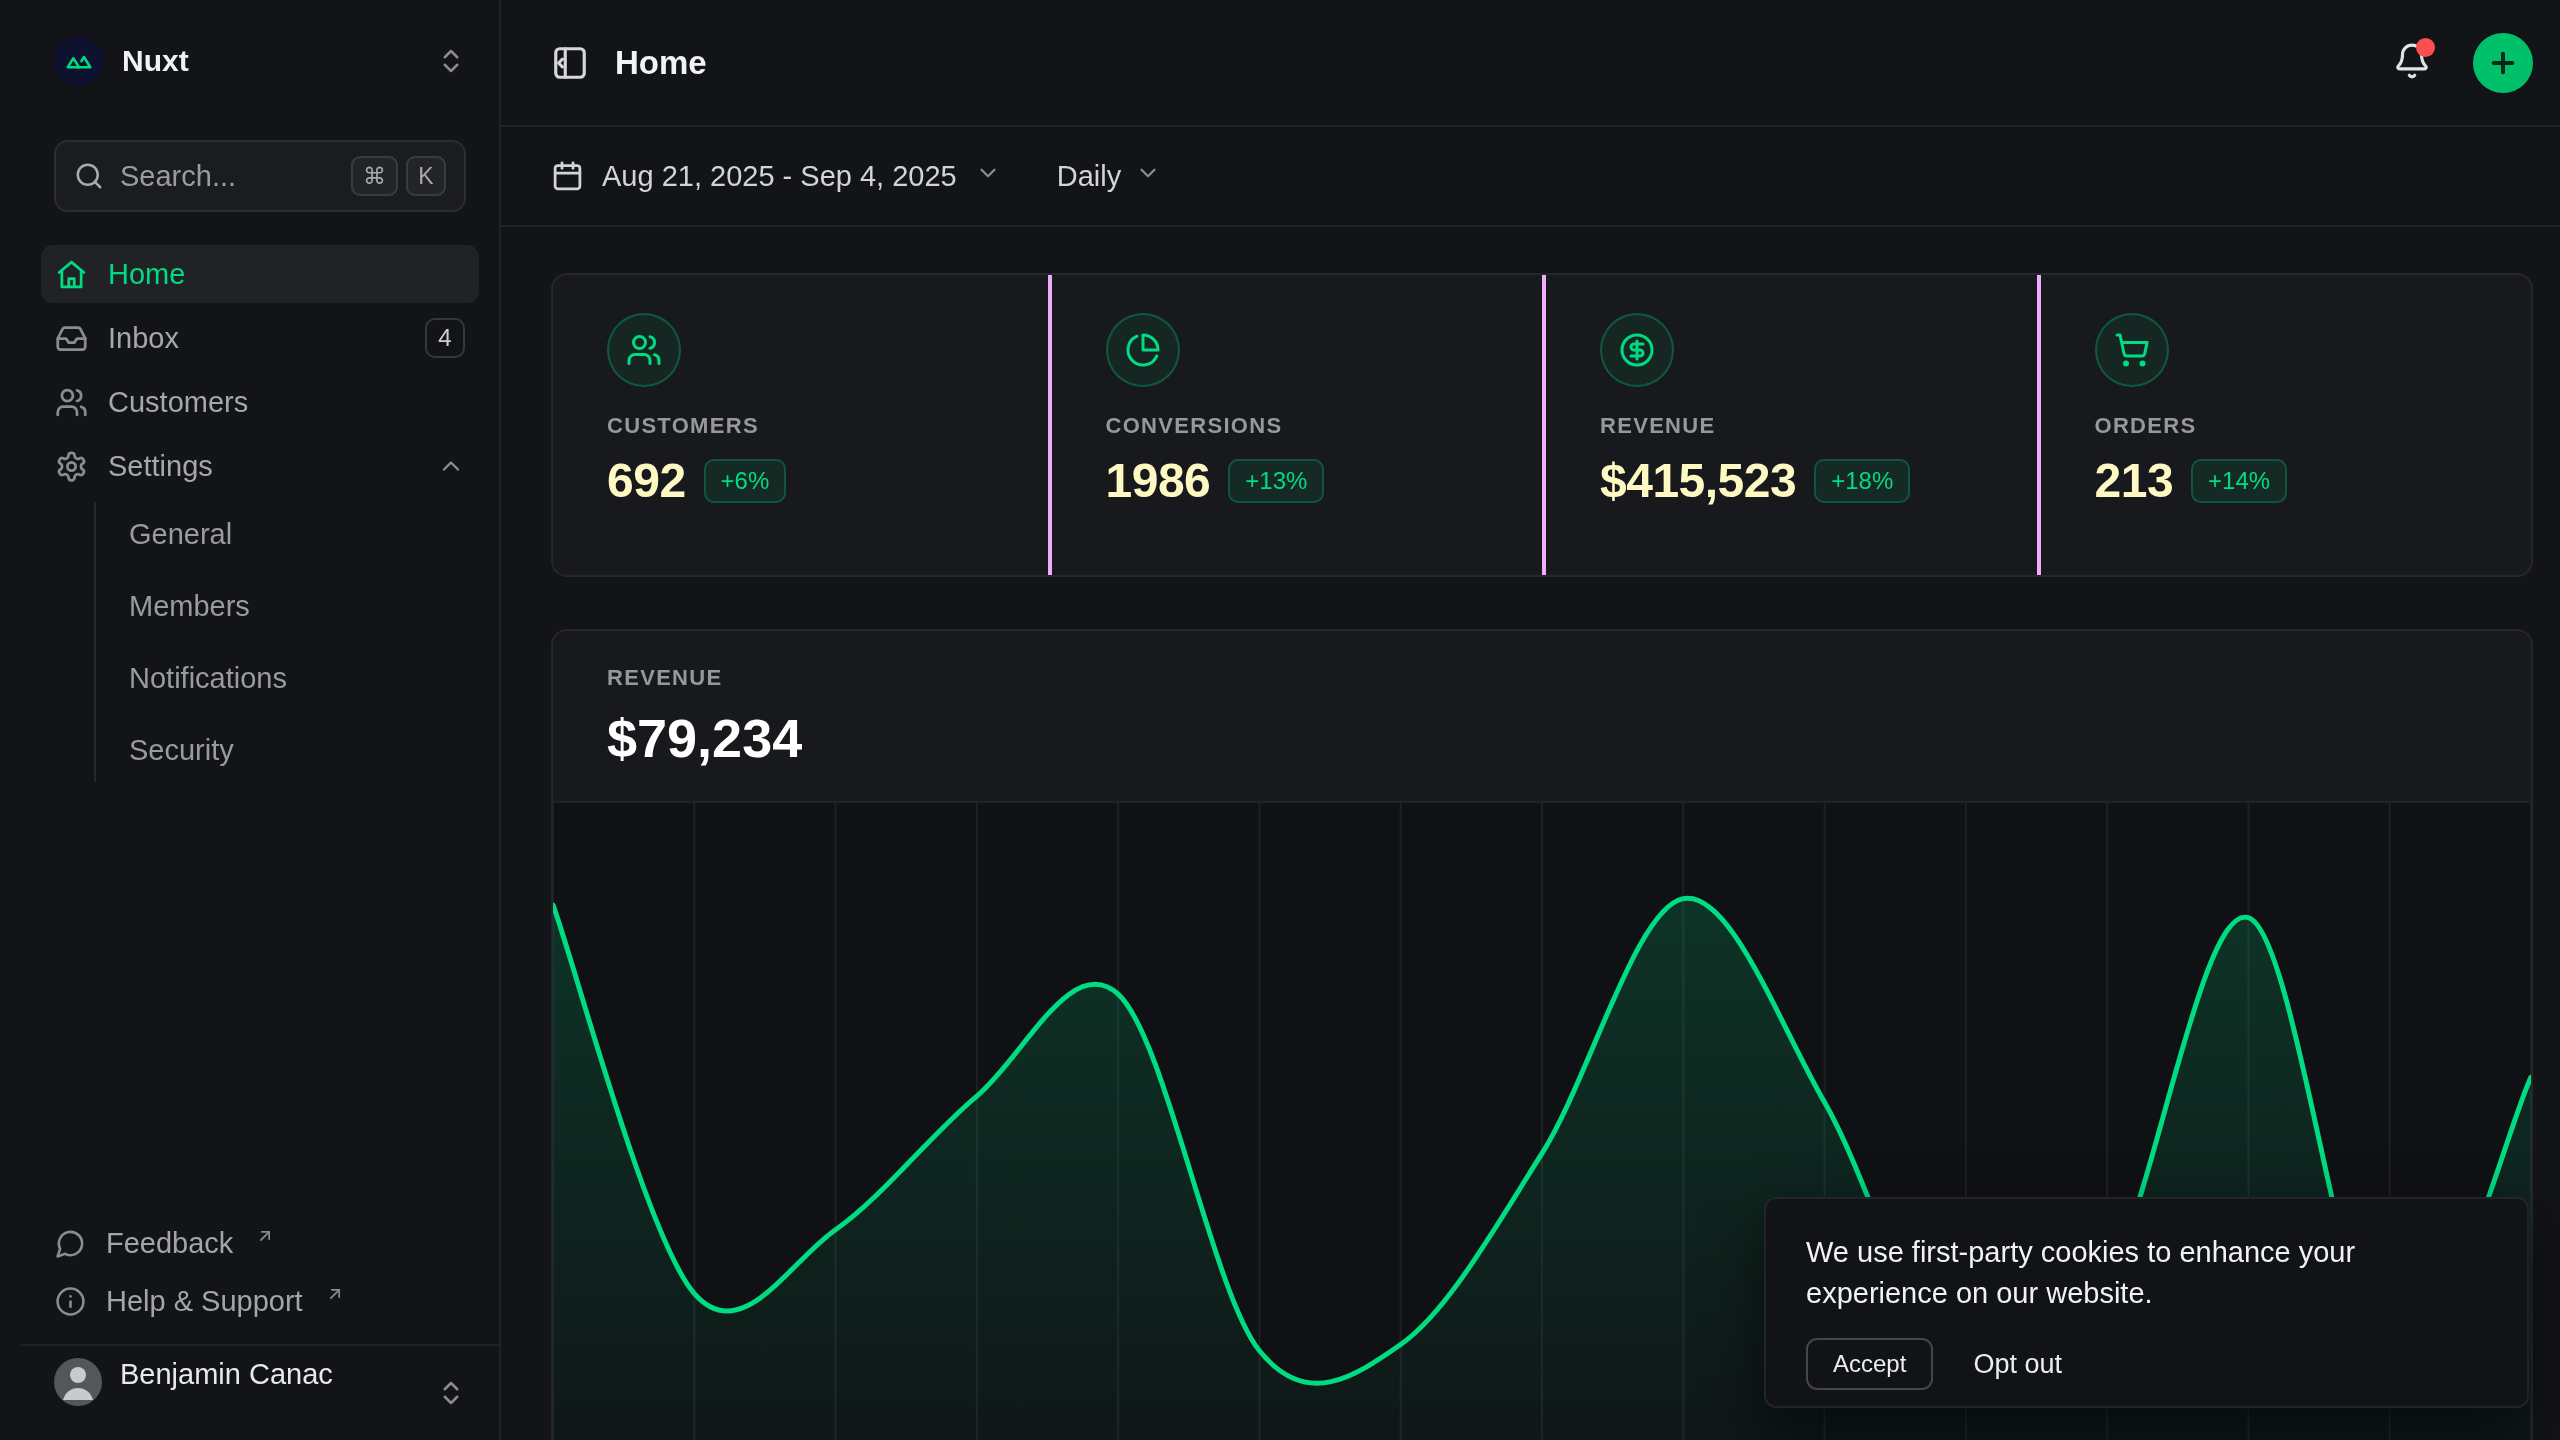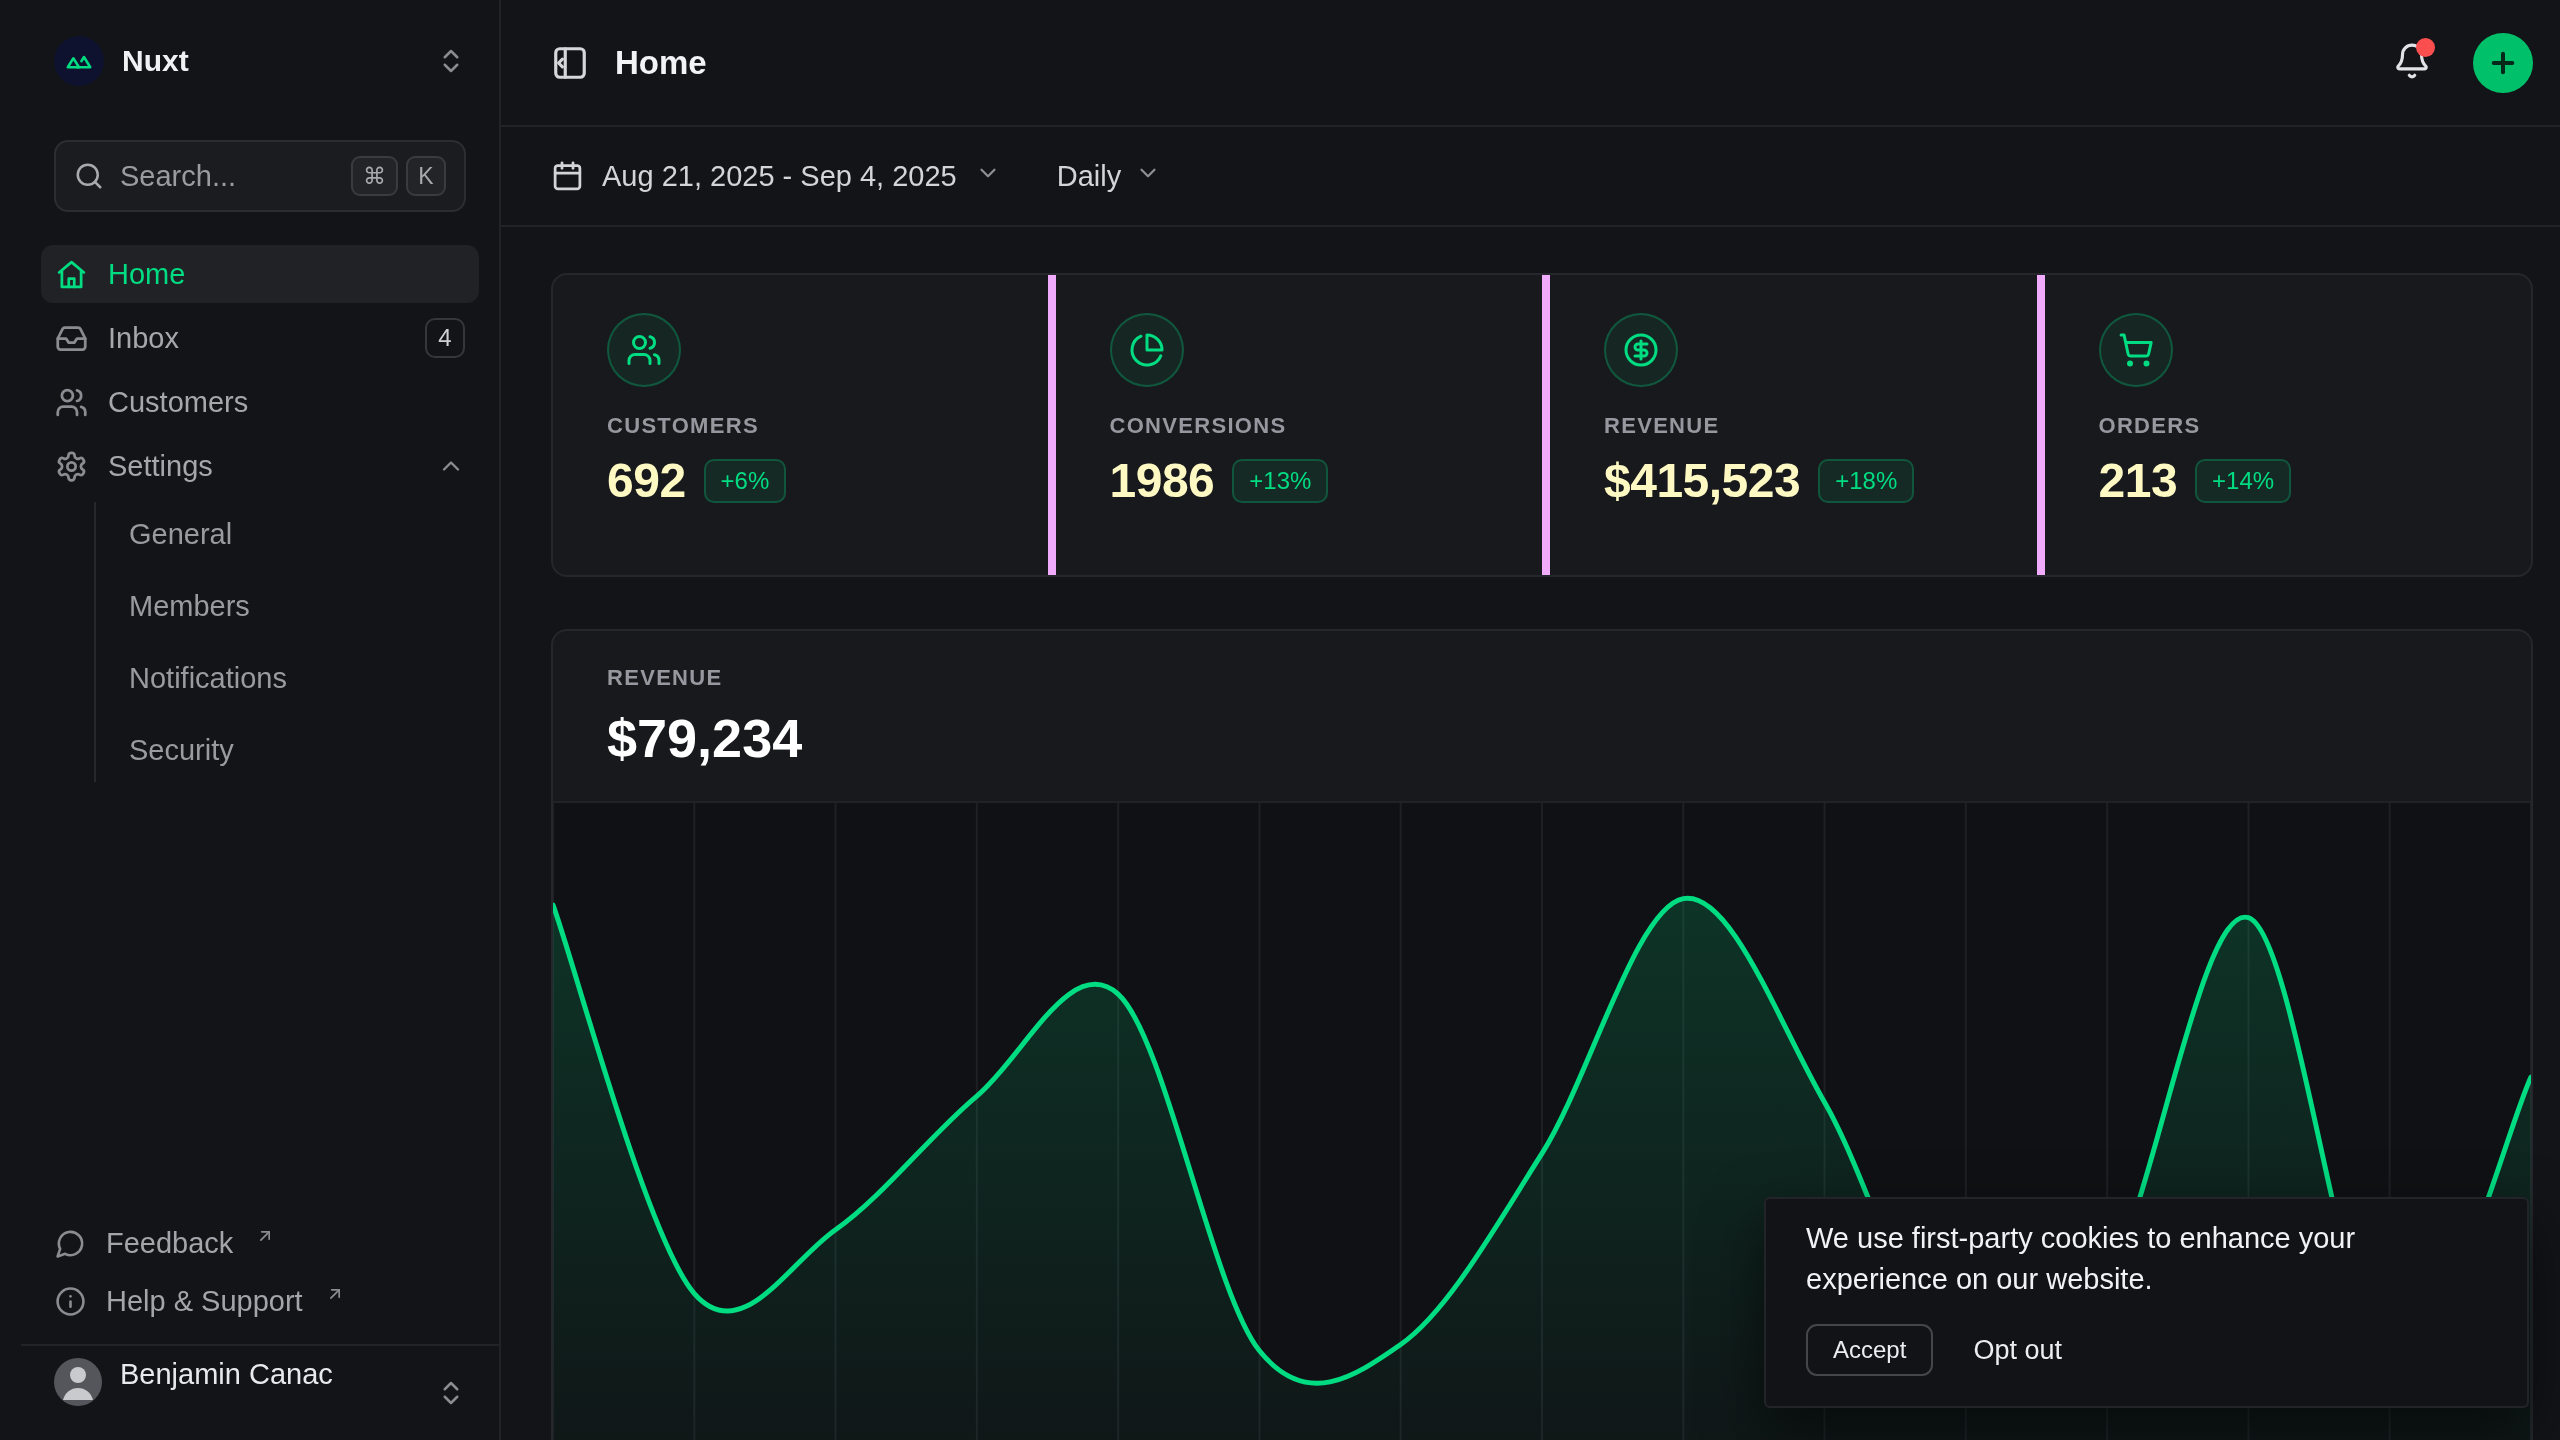--- a/index.html
+++ b/index.html
@@ -70,21 +70,21 @@
   .date-btn { display:flex; align-items:center; gap:18px; cursor:pointer; font-weight:500; }
   .chev { color:#8f9095; }
   .daily-btn { margin-left:56px; display:flex; align-items:center; gap:14px;
     cursor:pointer; font-weight:500; }
 
   .content { flex:1; padding:46px 48px 0 50px; display:flex; flex-direction:column; overflow:hidden; }
 
   .stats { display:grid; grid-template-columns:repeat(4,1fr); background:#18191d;
     border:2px solid #26272c; border-radius:16px; height:304px; min-height:304px; }
   .stat-cell { padding:38px 0 0 54px; cursor:pointer; }
-  .stat-cell + .stat-cell { border-left:8px solid #f0abfc; }
+  .stat-cell + .stat-cell { border-left:4px solid #f0abfc; }
   .stat-icon { width:74px; height:74px; border-radius:50%;
     background:rgba(0,220,130,0.07); border:2px solid rgba(0,220,130,0.28);
     display:flex; align-items:center; justify-content:center; color:#00DC82; }
   .stat-label { margin-top:26px; font-size:22px; letter-spacing:1.3px;
     color:#97989f; font-weight:600; }
   .stat-row { margin-top:14px; display:flex; align-items:center; gap:18px; }
   .stat-value { font-size:48px; font-weight:700; color:#fef9c3; letter-spacing:-0.5px; }
   .badge { font-size:24px; color:#00DC82; background:rgba(0,193,106,0.10);
     border:2px solid rgba(0,220,130,0.25); border-radius:10px; padding:6px 15px;
     font-weight:500; }
@@ -94,22 +94,22 @@
     flex-direction:column; overflow:hidden; }
   .rev-head { padding:34px 54px 0 54px; }
   .rev-label { font-size:22px; letter-spacing:1.3px; color:#97989f; font-weight:600; }
   .rev-value { margin-top:16px; font-size:54px; font-weight:700; color:#ffffff; }
   .plot { flex:1; margin-top:32px; border-top:2px solid #212226; background:#101114;
     position:relative; }
   .plot svg { position:absolute; inset:0; width:100%; height:100%; }
 
   
   .cookie { position:fixed; left:1764px; top:1197px; width:765px; height:211px;
-    background:#121317; border:2px solid #232429; border-radius:6px;
-    padding:19px 40px; box-shadow:0 24px 60px rgba(0,0,0,0.55); z-index:10; }
+    background:#121317; border:2px solid #232429; border-radius:12px;
+    padding:33px 40px; box-shadow:0 24px 60px rgba(0,0,0,0.55); z-index:10; }
   .cookie p { font-size:29px; color:#f1f2f4; line-height:1.42; }
   .cookie-actions { margin-top:24px; display:flex; align-items:center; gap:40px; }
   .btn-accept { background:none; border:2px solid #45464c; border-radius:11px;
     color:#ecedf0; font-size:24px; padding:10px 25px; cursor:pointer;
     font-family:inherit; }
   .btn-optout { background:none; border:none; color:#ecedf0; font-size:27px;
     cursor:pointer; font-family:inherit; }
 </style>
 </head>
 <body>

